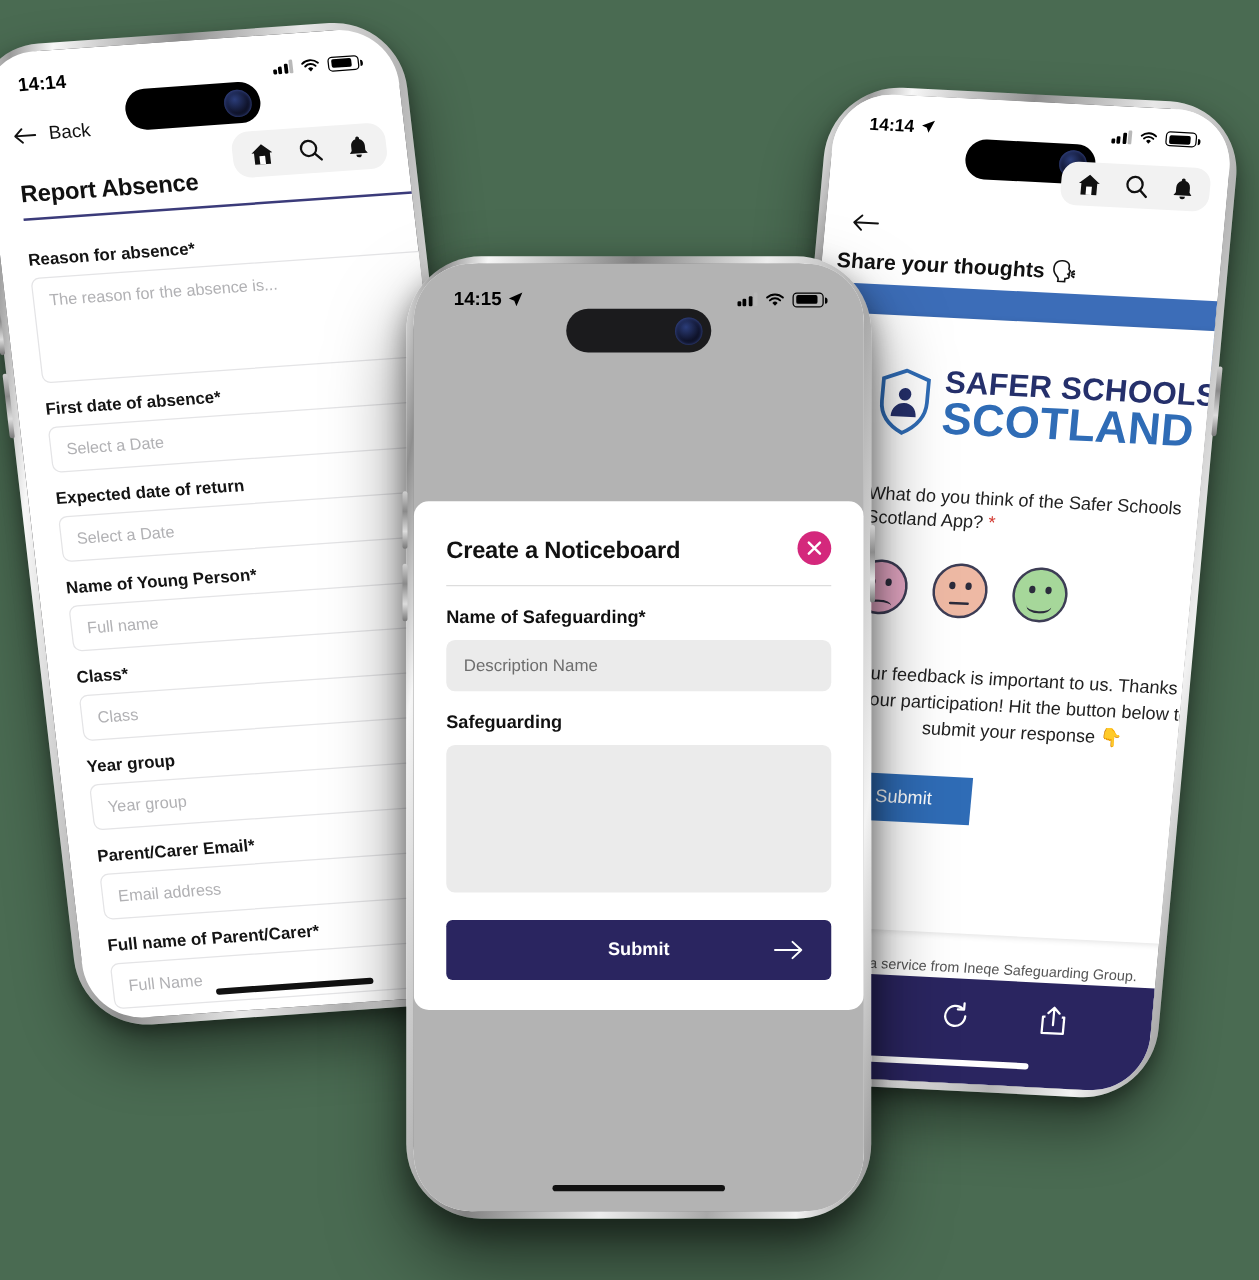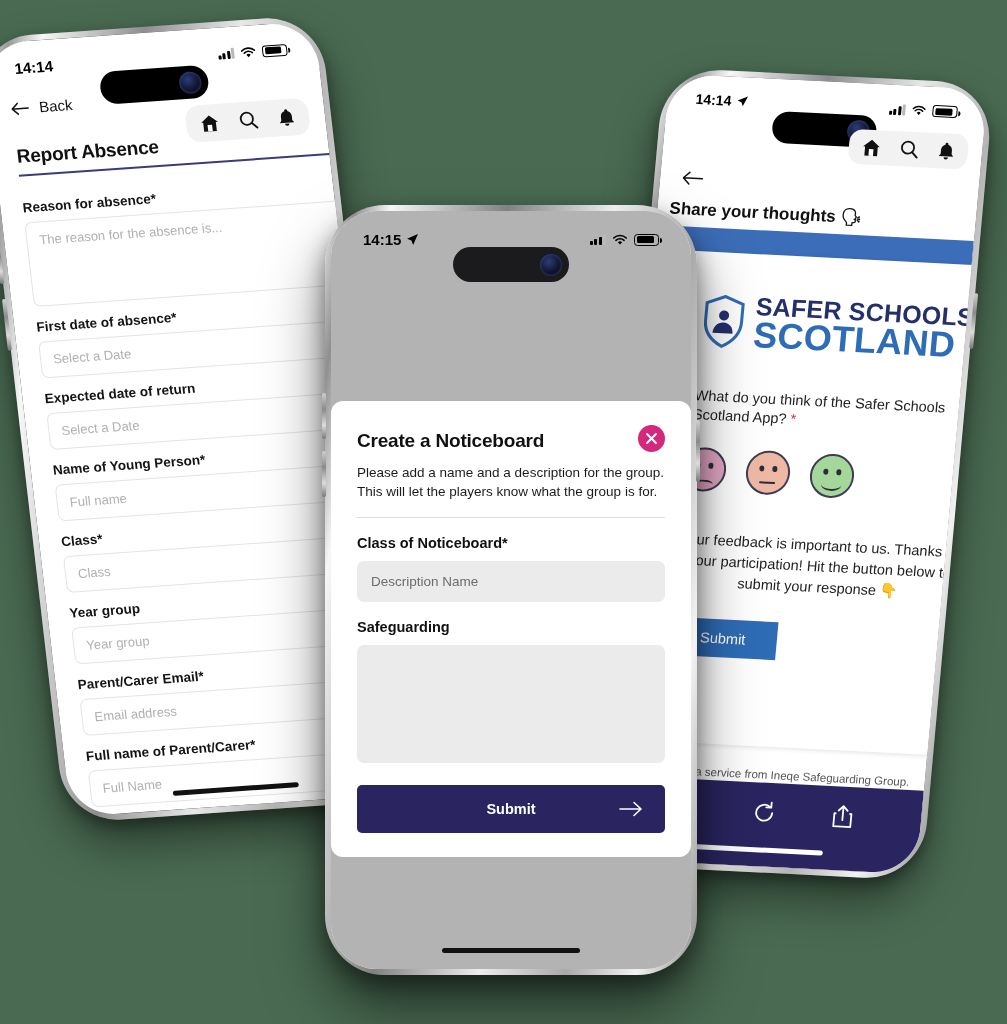--- a/index.html
+++ b/index.html
@@ -429,24 +429,23 @@
         <div class="modal">
           <div class="modal-head">
             <div class="modal-title">Create a Noticeboard</div>
             <div class="close-btn">
               <svg width="13" height="13" viewBox="0 0 14 14">
                 <path d="M2.2 2.2 11.8 11.8M11.8 2.2 2.2 11.8" stroke="#fff" stroke-width="2.1" stroke-linecap="round"></path>
               </svg>
             </div>
           </div>
 
-          <div class="modal-sub">Please add a name and a description for the group. This will let the players know what the group is for.</div>
           <div class="modal-hr"></div>
 
-          <div class="modal-label">Class of Noticeboard*</div>
+          <div class="modal-label">Name of Safeguarding*</div>
           <div class="modal-input">Description Name</div>
 
           <div class="modal-label">Safeguarding</div>
           <div class="modal-textarea"></div>
 
           <div class="modal-submit">
             <span>Submit</span>
             <svg class="arrow" width="24" height="16" viewBox="0 0 24 16">
               <path d="M1 8h21M15 1.5 22 8l-7 6.5" stroke="#fff" stroke-width="1.6" fill="none" stroke-linecap="round" stroke-linejoin="round"></path>
             </svg>

